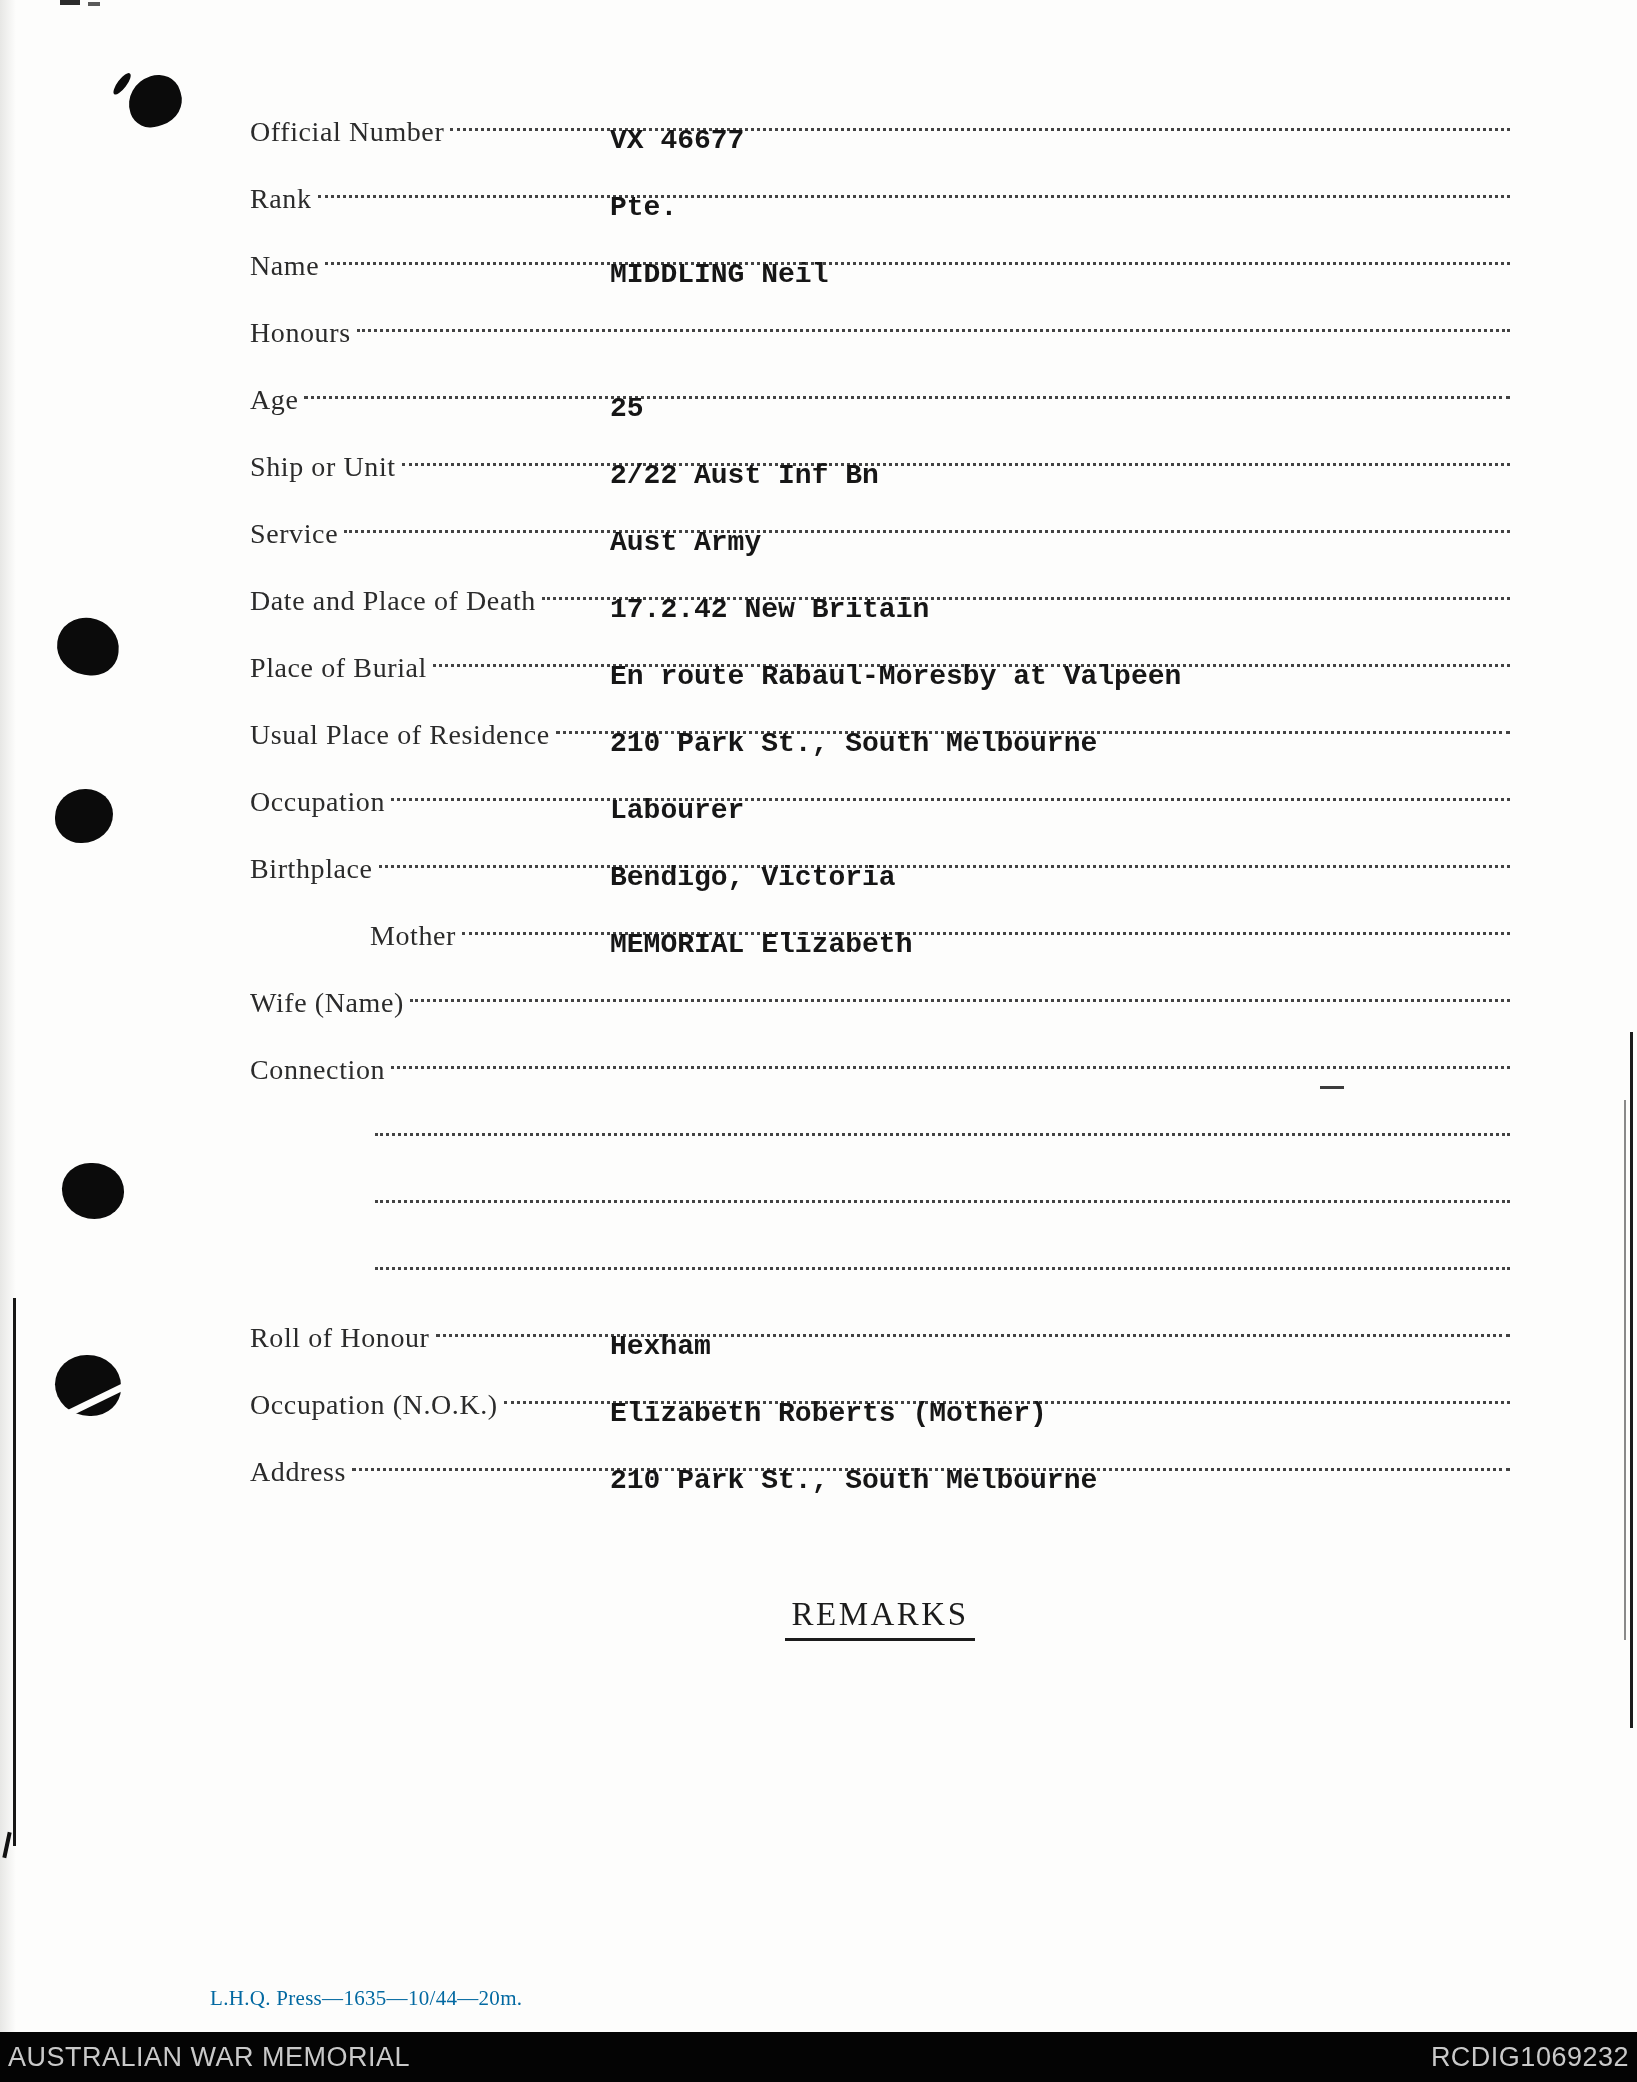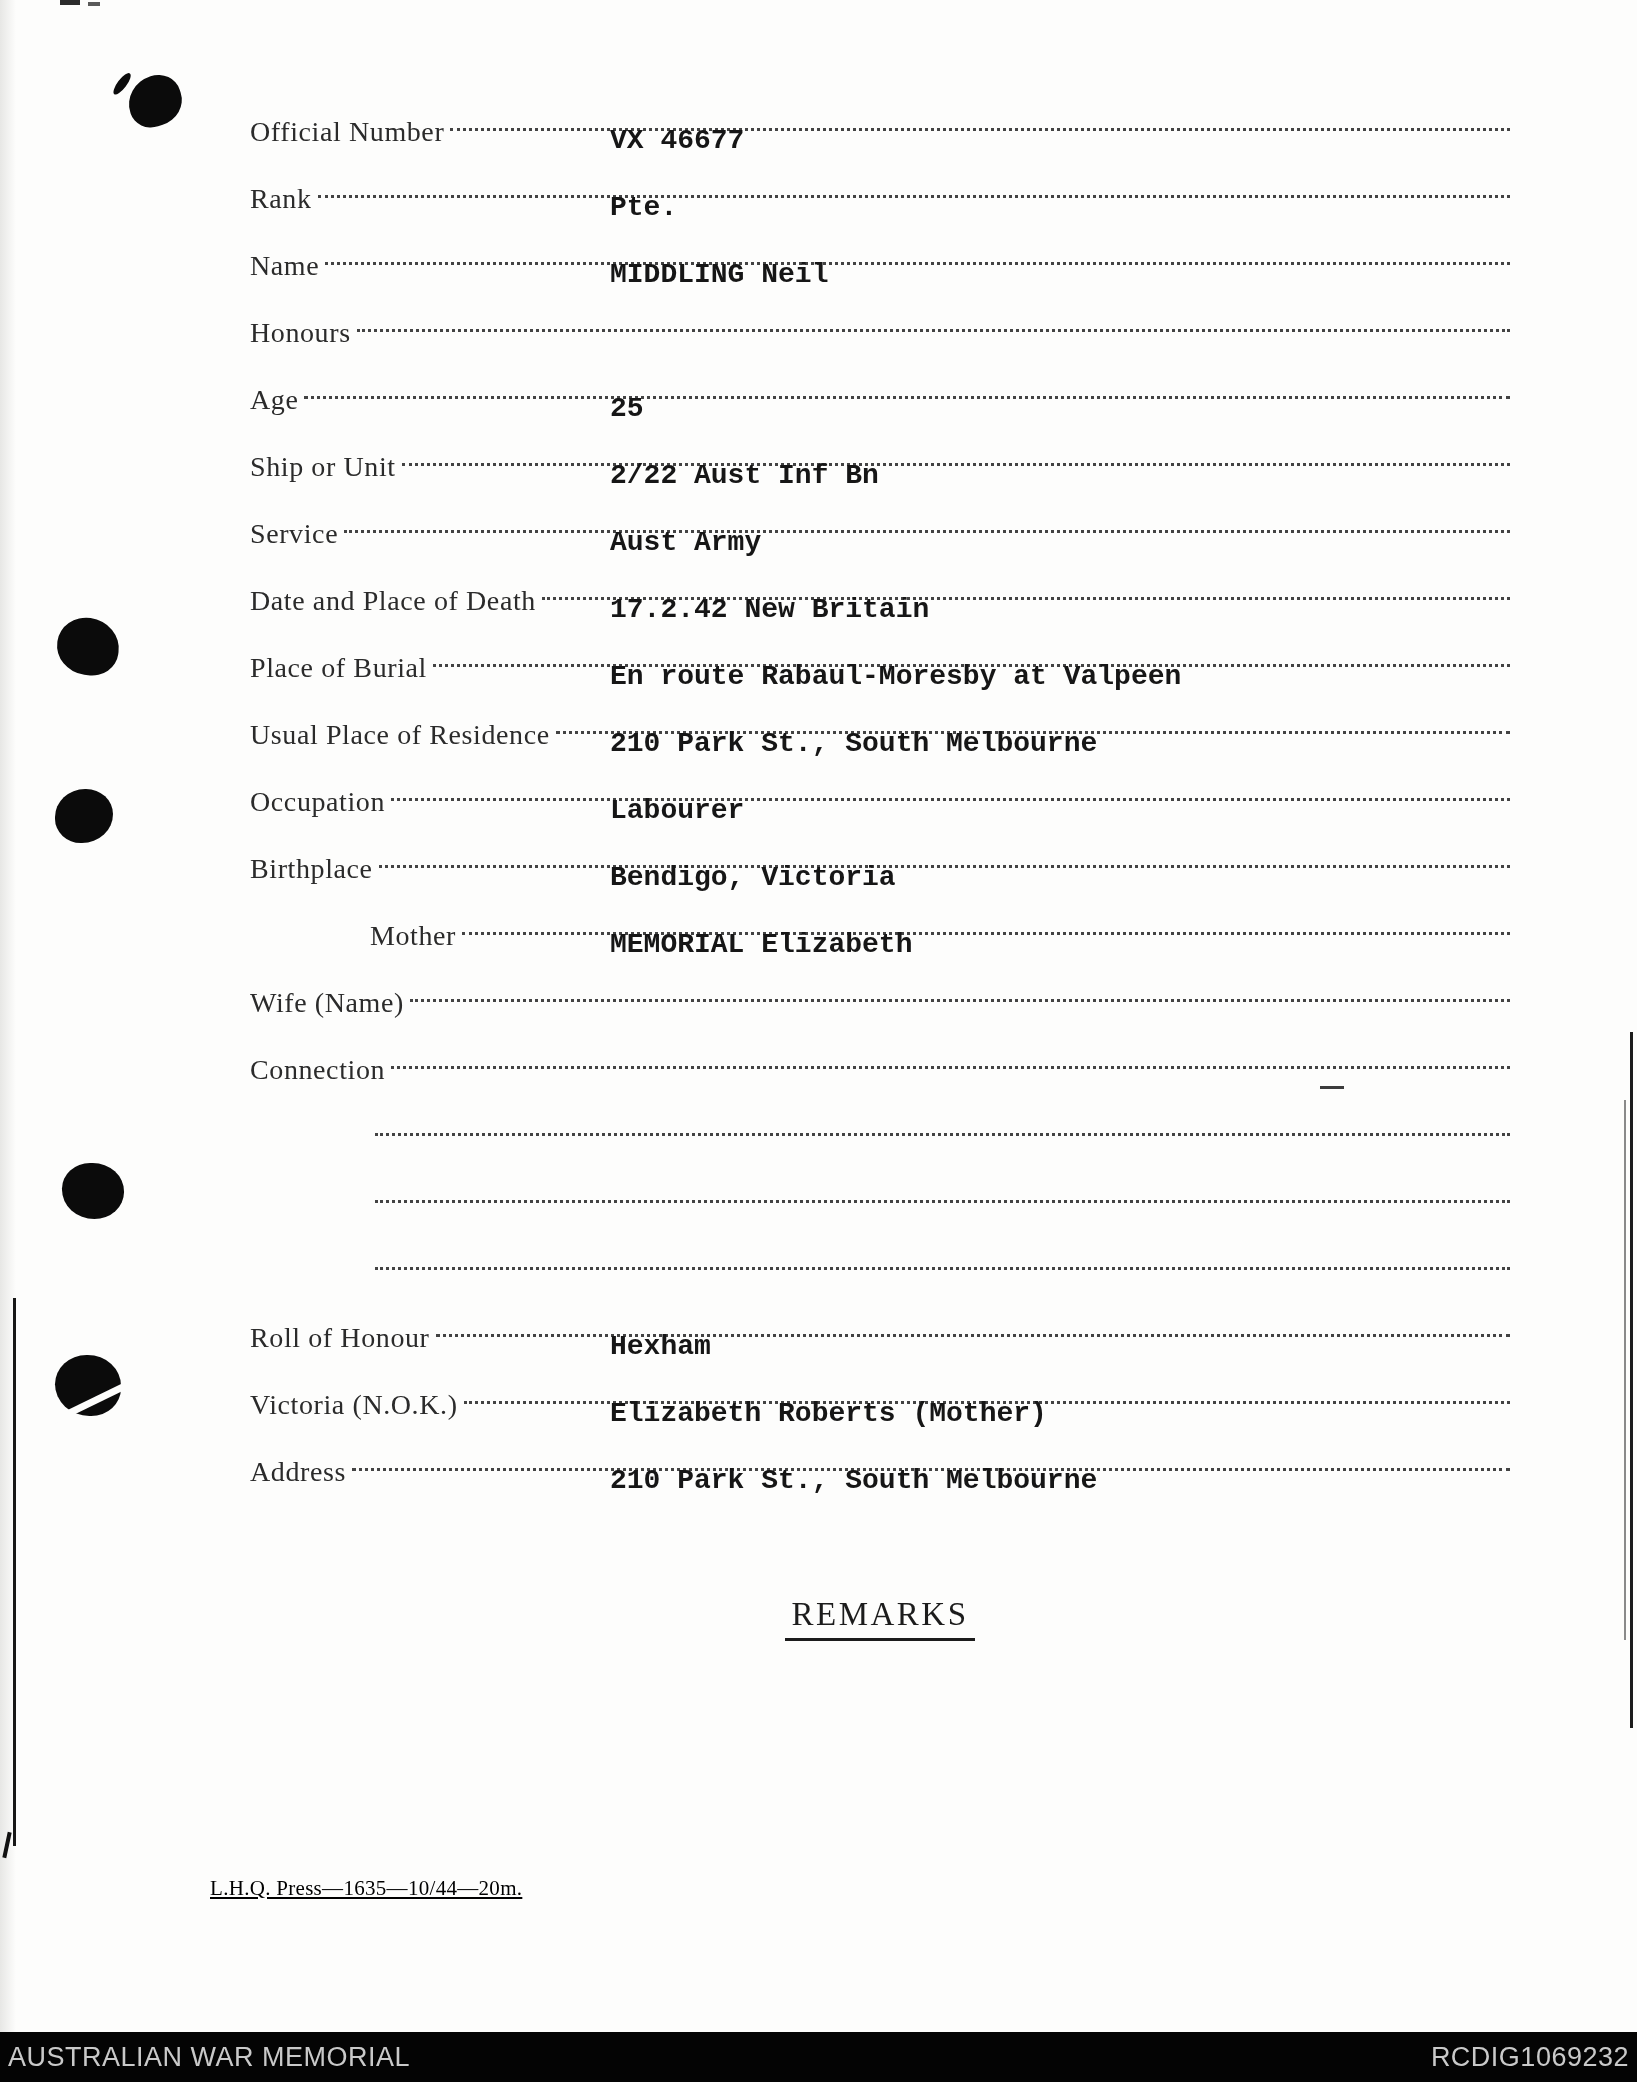--- a/index.html
+++ b/index.html
@@ -37,23 +37,23 @@
   
   .remarks { position:absolute; top:1596px; left:250px; width:1260px; text-align:center; }
   .remarks span {
     display:inline-block;
     font-family:"Liberation Serif", serif;
     font-size:33px; color:#1c1c1c; letter-spacing:2.5px;
     border-bottom:3px solid #1c1c1c; padding:0 6px 5px;
   }
   
   .print-code {
-    position:absolute; left:210px; top:1876px;
-    font-family:"Liberation Serif", serif;
-    font-size:21px; color:#000000; letter-spacing:0.3px;text-decoration:underline;
+    position:absolute; left:210px; top:1986px;
+    font-family:"Liberation Serif", serif;
+    font-size:21px; color:#0369a1; letter-spacing:0.3px;
   }
   
   .footer-bar {
     position:absolute; left:0; right:0; bottom:0; height:50px;
     background:#040404;
     display:flex; justify-content:space-between; align-items:center;
     padding:0 8px;
     margin-top:12px;
   }
   .footer-text {
@@ -195,21 +195,21 @@
       <span class="value"></span>
     </div>
 
     <div class="row">
       <span class="label">Roll of Honour</span>
       <span class="leader"></span>
       <span class="value">Hexham</span>
     </div>
 
     <div class="row">
-      <span class="label">Victoria (N.O.K.)</span>
+      <span class="label">Occupation (N.O.K.)</span>
       <span class="leader"></span>
       <span class="value">Elizabeth Roberts (Mother)</span>
     </div>
 
     <div class="row">
       <span class="label">Address</span>
       <span class="leader"></span>
       <span class="value">210 Park St., South Melbourne</span>
     </div>
 

